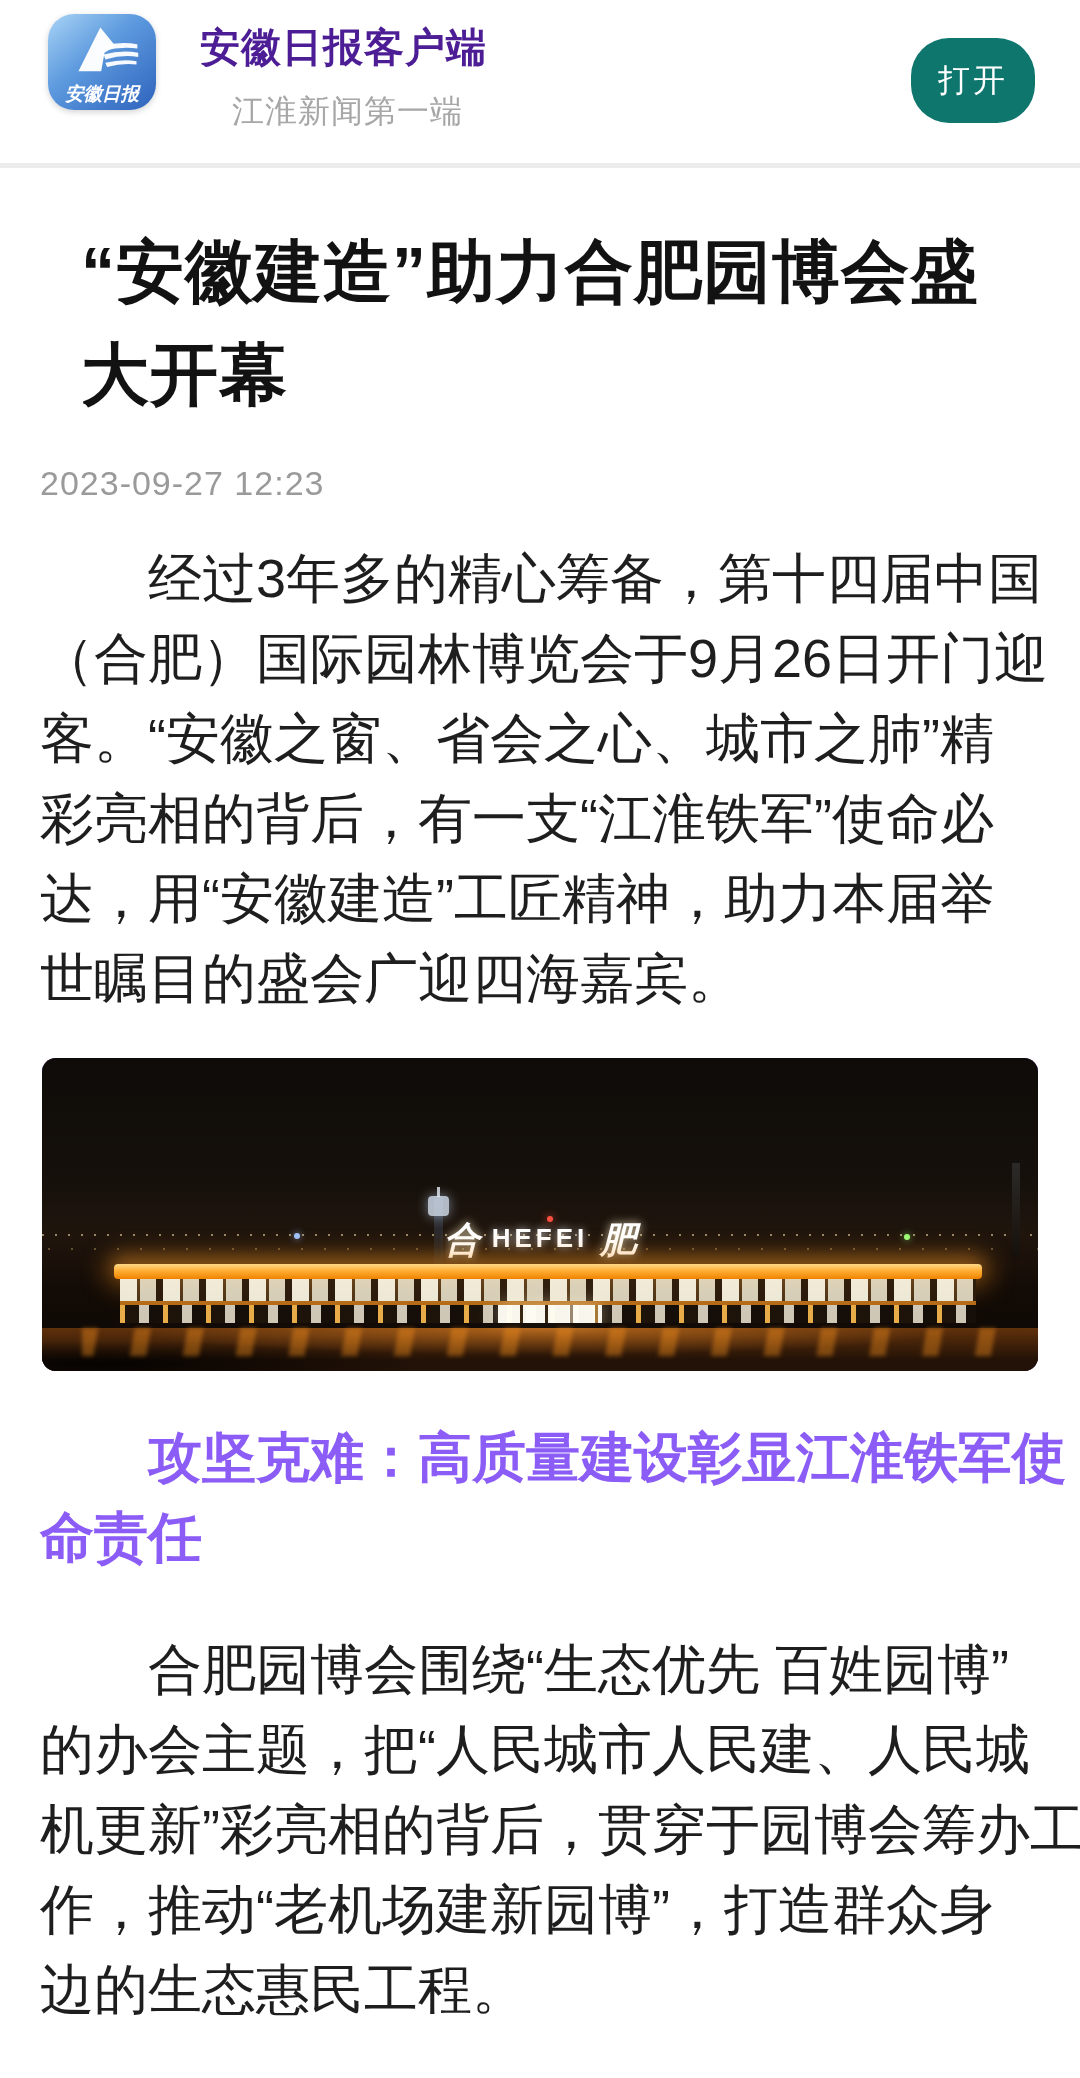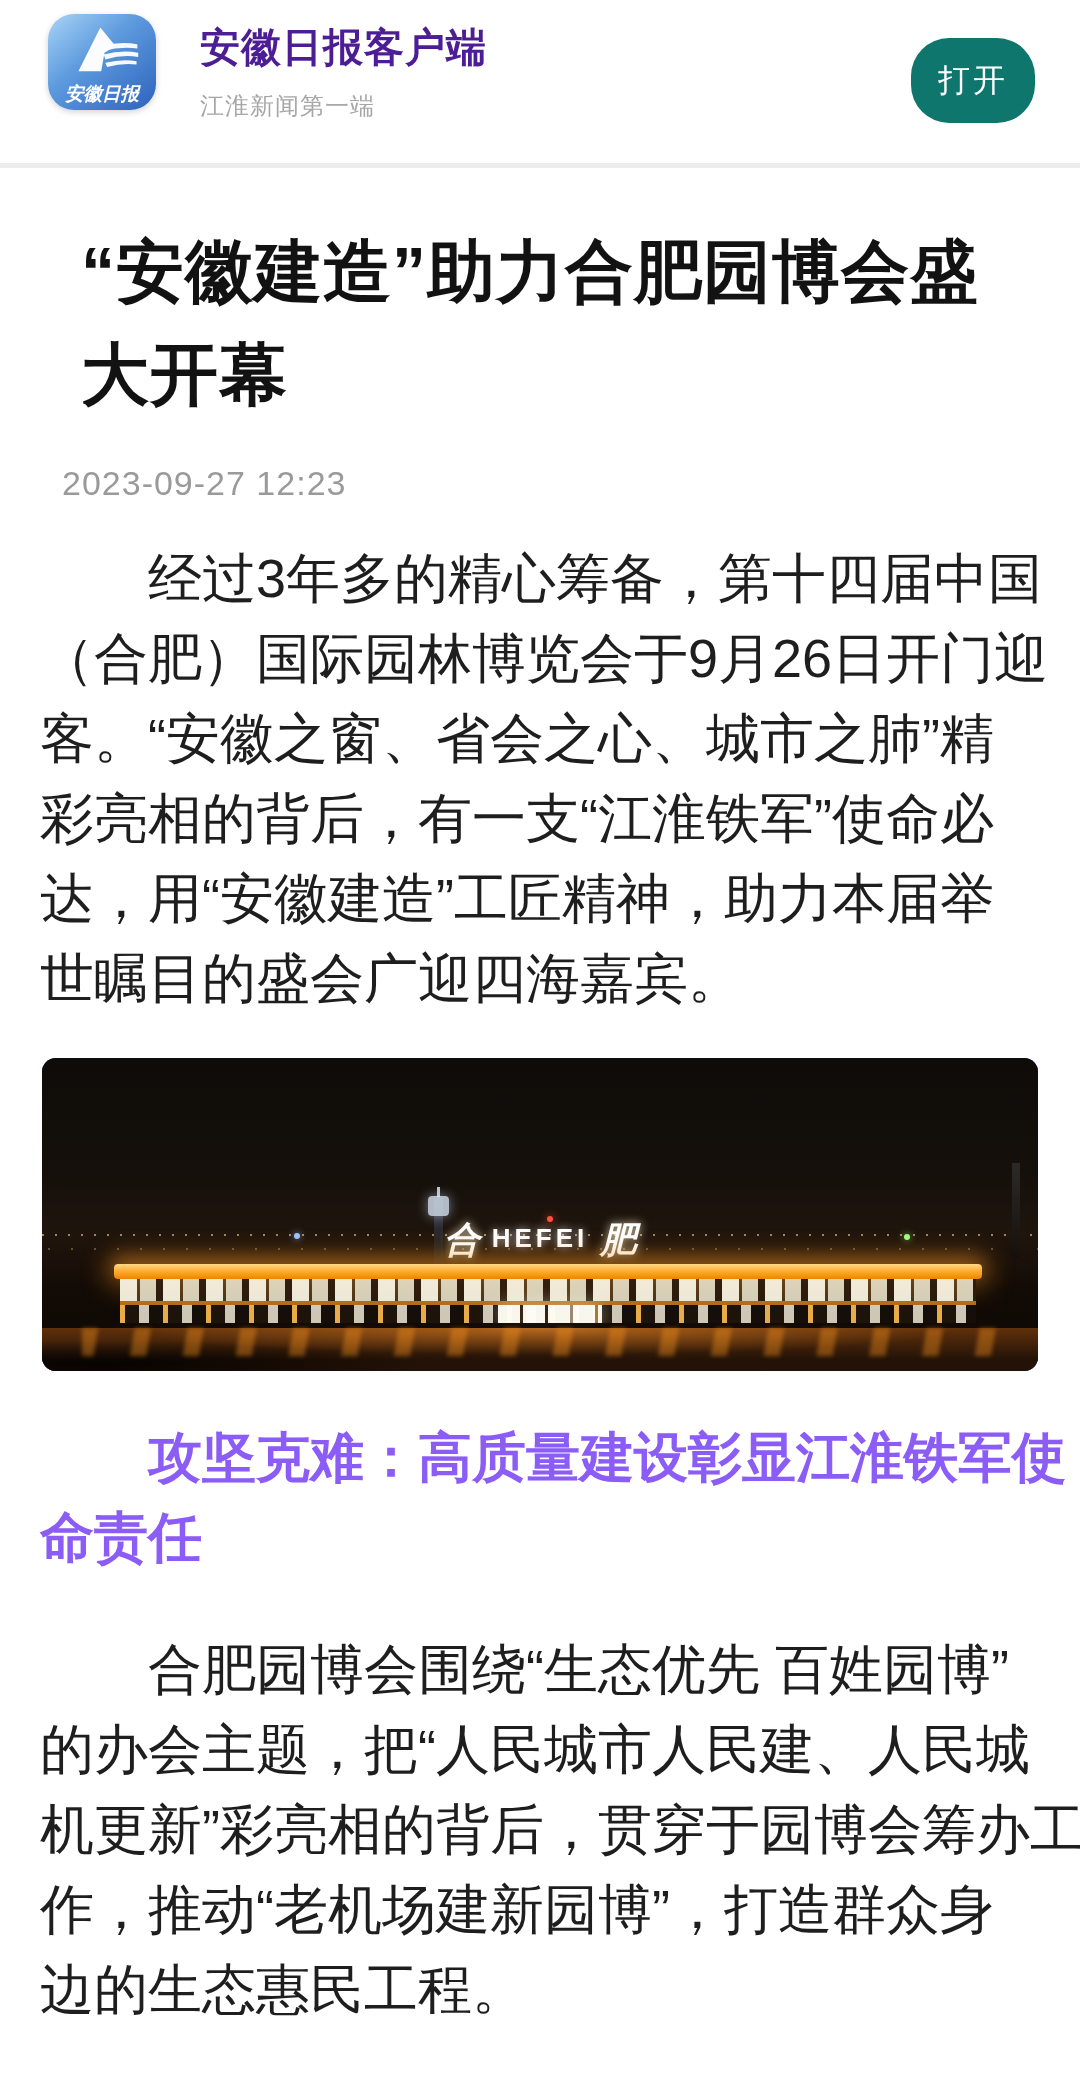--- a/index.html
+++ b/index.html
@@ -10,33 +10,33 @@
   .header { position:relative; height:163px; background:#fff; }
   .app-icon { position:absolute; left:48px; top:14px; width:108px; height:96px;
     border-radius:26px; overflow:hidden;
     background:linear-gradient(140deg,#a9d4f6 0%,#5d9ade 42%,#2e63bd 100%);
     box-shadow:0 2px 6px rgba(0,0,0,.18); }
   .app-icon svg { width:100%; height:100%; display:block; }
   .icon-txt { fill:#ffffff; font-size:22px; font-weight:bold; font-style:italic;
     font-family:"Liberation Sans", sans-serif; }
   .header-text { position:absolute; left:200px; top:20px; }
   .app-name { font-size:40px; font-weight:600; color:#4c1d95; letter-spacing:1px; }
-  .app-subtitle { margin-top:15px; font-size:24px; color:#a7a7a7; letter-spacing:1px; }
+  .app-subtitle { margin-top:15px; font-size:32px; color:#a7a7a7; letter-spacing:1px;margin-left:32px; }
   .open-btn { position:absolute; right:45px; top:38px; width:124px; height:85px;
     border:none; border-radius:38px; background:#0f766e; color:#fff; font-size:32px;
     letter-spacing:3px; font-family:inherit; display:flex; align-items:center;
     justify-content:center; cursor:pointer; }
   .divider { height:5px; background:#ececec; }
 
   
   .article { padding:0 40px; }
   .title { margin-top:52px; font-size:68px; line-height:103px; font-weight:700;
     color:#121212; letter-spacing:1px;margin-left:41px; }
   .title .line, .para .line { white-space:nowrap; }
-  .date { margin-top:33px; font-size:34px; line-height:48px; color:#9a9a9a; letter-spacing:1px;margin-left:22px; }
+  .date { margin-top:33px; font-size:34px; line-height:48px; color:#9a9a9a; letter-spacing:1px; }
   .para { font-size:54px; line-height:80px; color:#1e1e1e; }
   .indent-first .line:first-child { text-indent:2em; }
   .p1 { margin-top:31px; }
   .subheading { margin-top:46px; font-weight:700; color:#8b5cf6; }
   .p2 { margin-top:52px; }
 
   
   .photo { margin-top:40px; margin-left:2px; position:relative; width:996px; height:313px;
     border-radius:14px; overflow:hidden; background:#4c1d95; }
   .ph-sky { position:absolute; inset:0;

